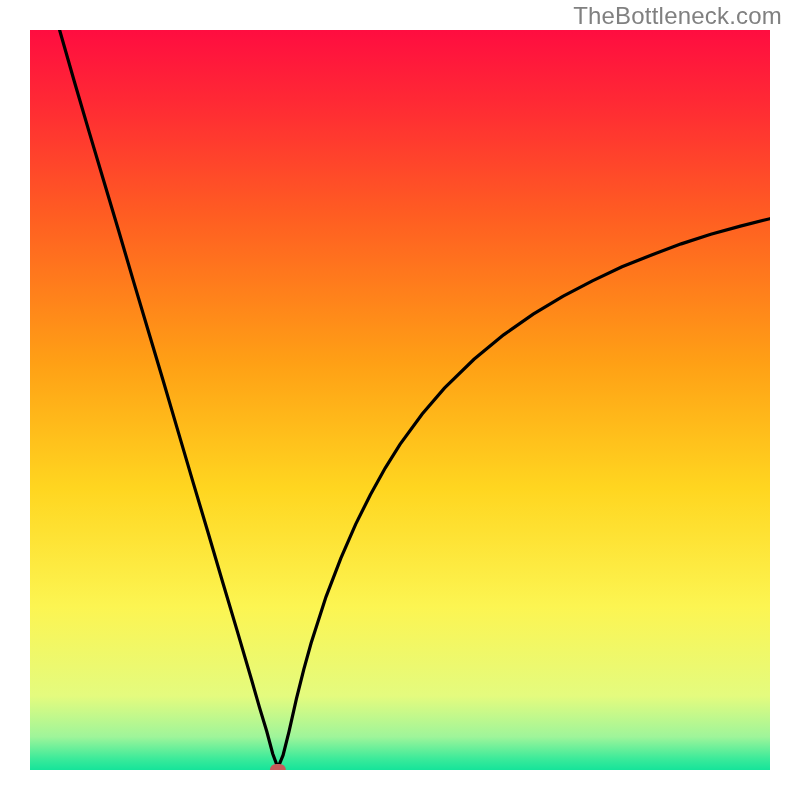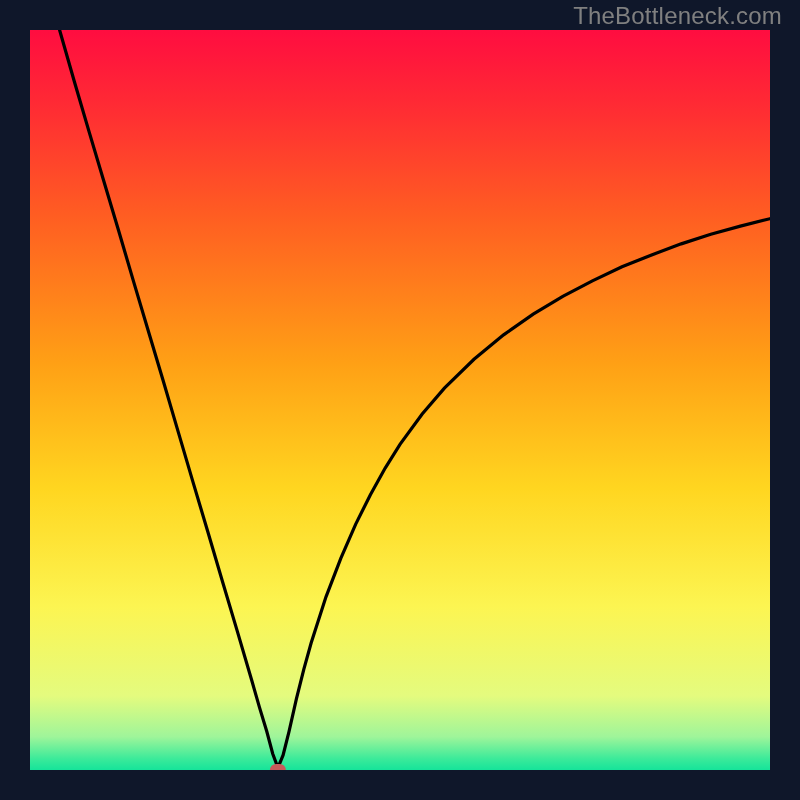--- a/index.html
+++ b/index.html
@@ -9,21 +9,21 @@
     height: 800px;
     background: #000;
     overflow: hidden;
   }
   .frame {
     position: absolute;
     left: 0;
     top: 0;
     width: 800px;
     height: 800px;
-    background: #0f172a;
+    background: #ffffff;
   }
   .watermark {
     position: absolute;
     top: 2px;
     right: 18px;
     font-family: Arial, Helvetica, sans-serif;
     font-size: 24px;
     color: #808080;
     font-weight: 400;
     letter-spacing: 0.2px;

